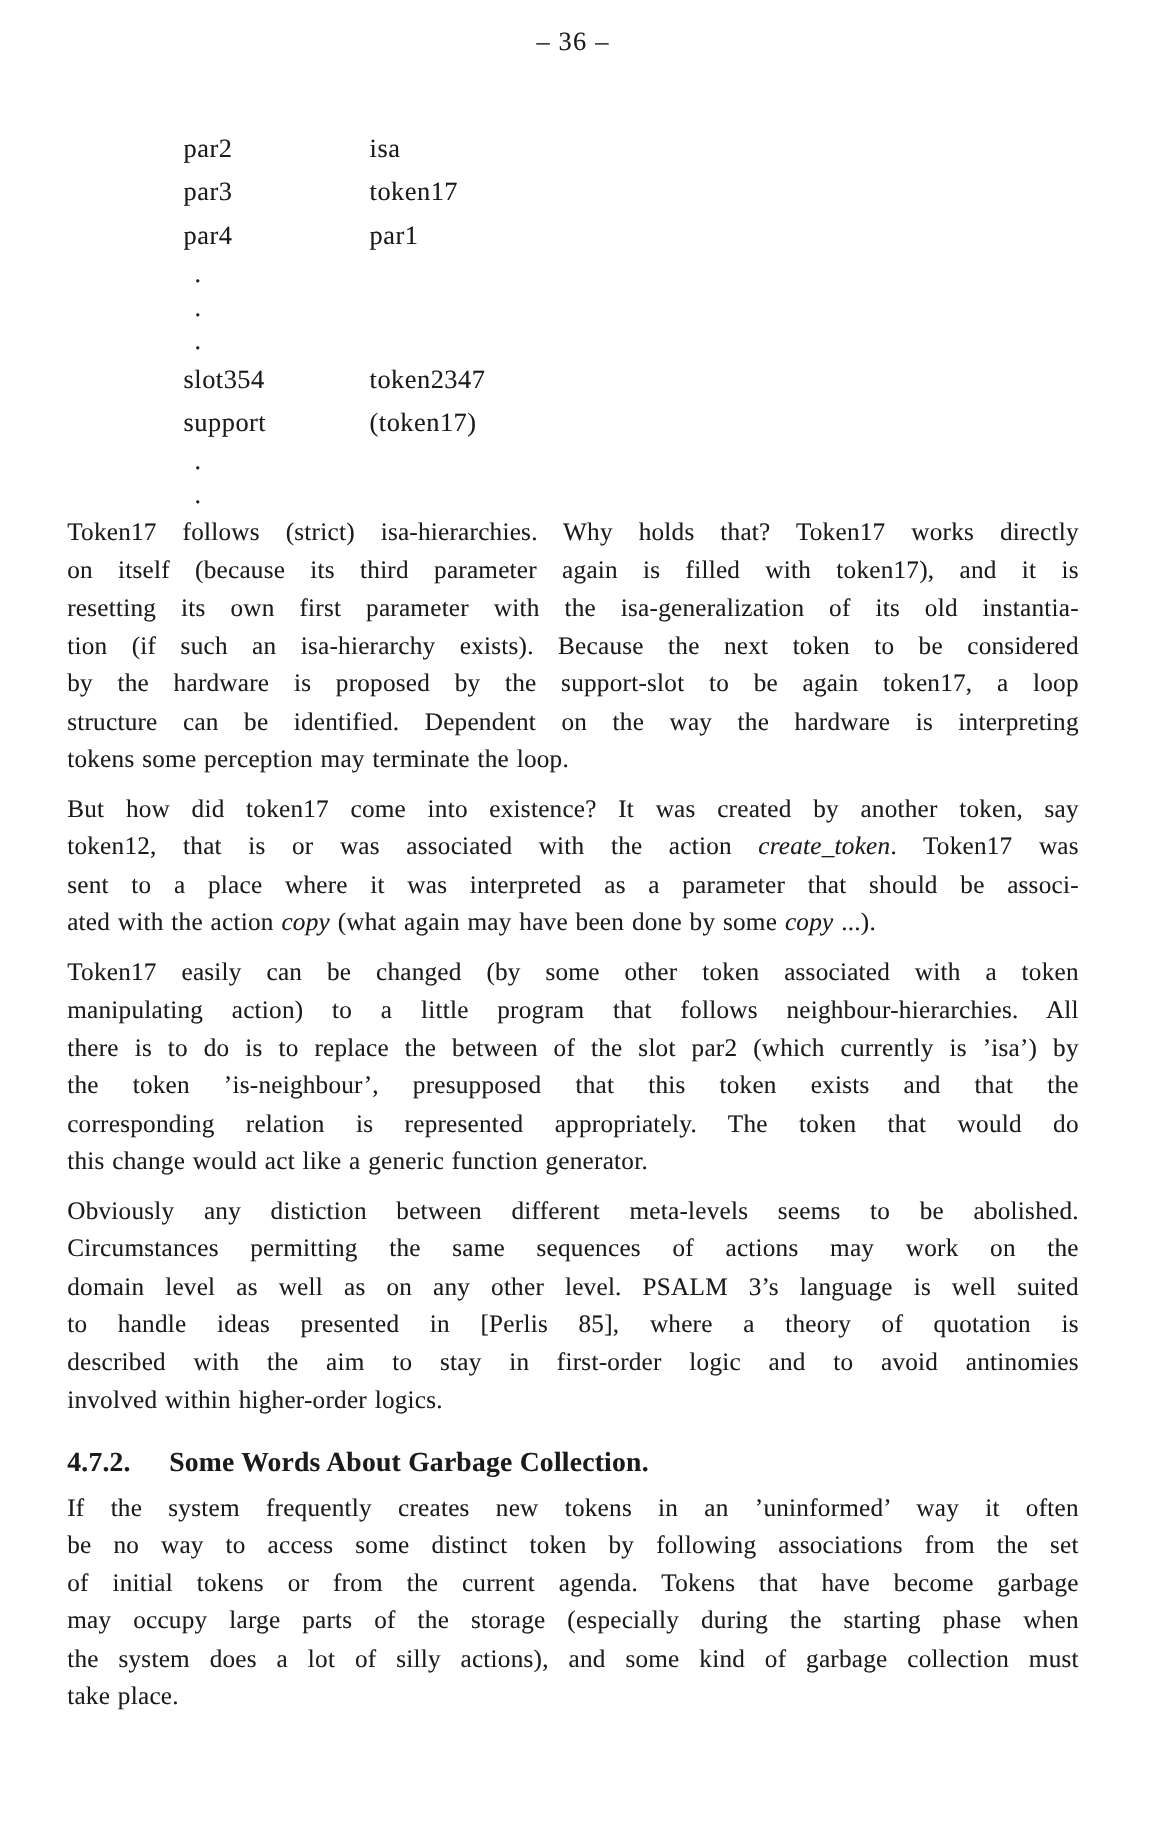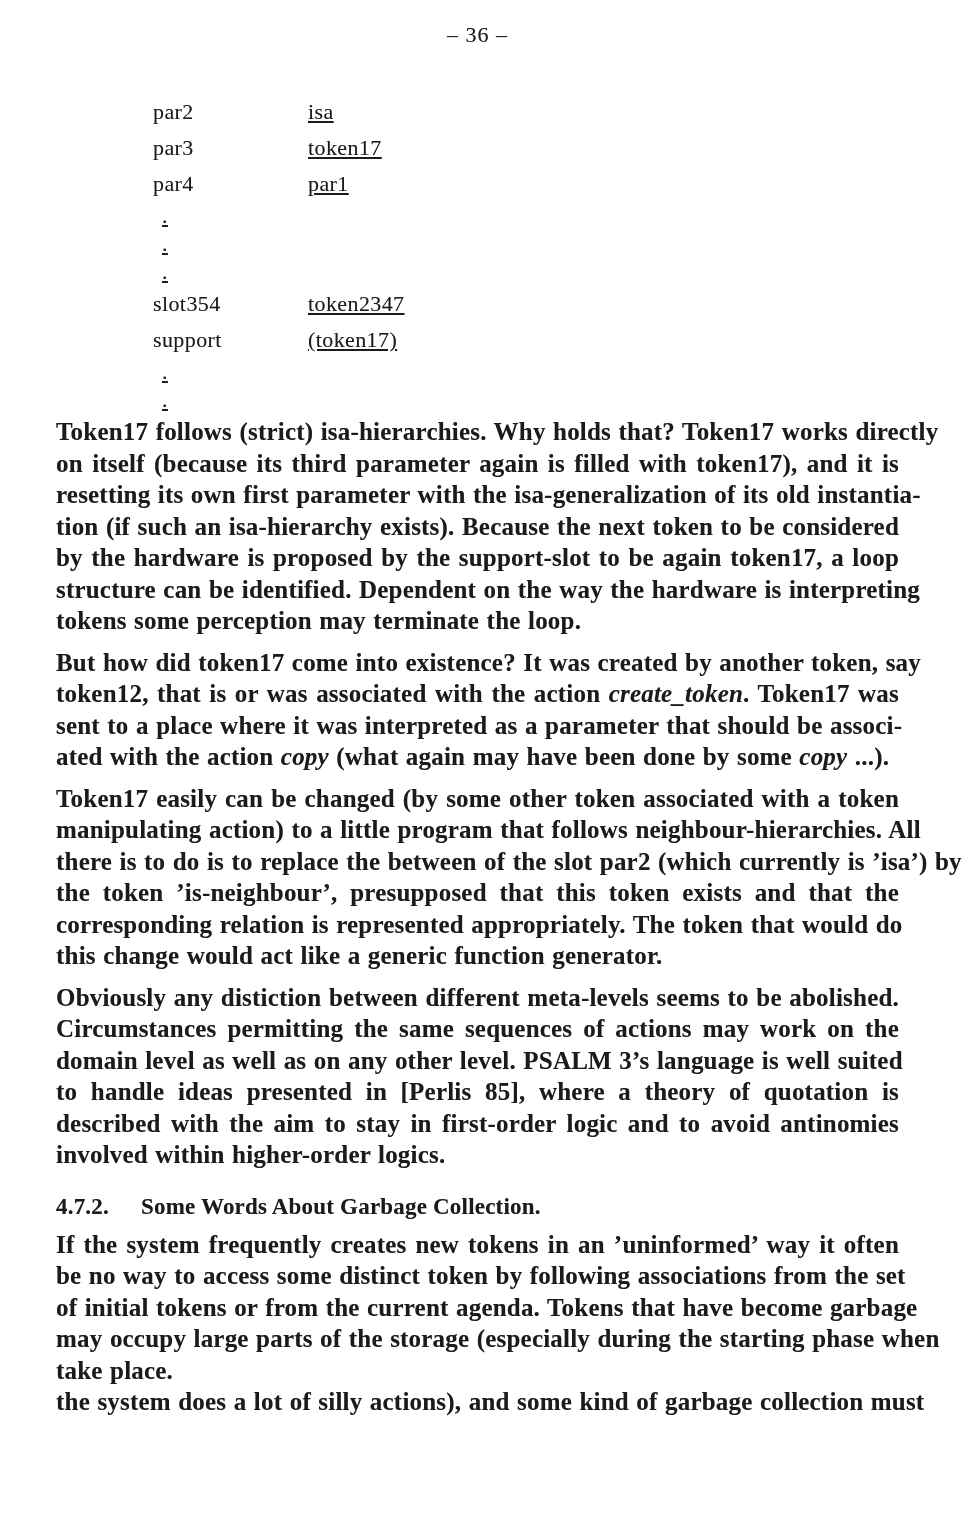--- a/index.html
+++ b/index.html
@@ -17,45 +17,43 @@
     padding: 22px 55px 0 56px;
     text-shadow: 0 0 0.5px rgba(20,20,20,0.35);
   }
   .pageno {
     height: 28px;
     text-align: center;
     font-size: 22px;
     letter-spacing: 1px;
   }
   .listing {
-    margin-top: 44px;
+    margin-top: 56px;
     font-size: 22px;
     letter-spacing: 0.4px;
-    text-decoration: underline;
   }
   .listing-row { line-height: 36px; white-space: nowrap; }
   .listing-row .slot {
     display: inline-block;
     width: 155px;
     margin-left: 97px;
   }
   .dots .line {
     line-height: 28px;
     margin-left: 106px;
     font-size: 22px;
     text-align: left;
     text-align-last: left;
     white-space: nowrap;
   }
   .para {
     margin-top: 10px;
-    font-size: 25px;
+    font-size: 21px;
     letter-spacing: 0.2px;
     word-spacing: 1px;
-    font-weight: bold;
   }
   .listing + .para { margin-top: 2px; }
   .para .line {
     line-height: 31.5px;
     text-align: justify;
     text-align-last: justify;
     white-space: nowrap;
   }
   .para .line.last { text-align-last: left; }
   .heading {
@@ -135,17 +133,17 @@
 
   <h2 class="heading">
     <span class="sec-num">4.7.2.</span><span>Some Words About Garbage Collection.</span>
   </h2>
 
   <section class="para">
       <div class="line">If the system frequently creates new tokens in an ’uninformed’ way it often</div>
       <div class="line">be no way to access some distinct token by following associations from the set</div>
       <div class="line">of initial tokens or from the current agenda. Tokens that have become garbage</div>
       <div class="line">may occupy large parts of the storage (especially during the starting phase when</div>
+      <div class="line">the system does a lot of silly actions), and some kind of garbage collection must</div>
       <div class="line last">take place.</div>
-      <div class="line">the system does a lot of silly actions), and some kind of garbage collection must</div>
     </section>
 
 </main>
 
 </body></html>

